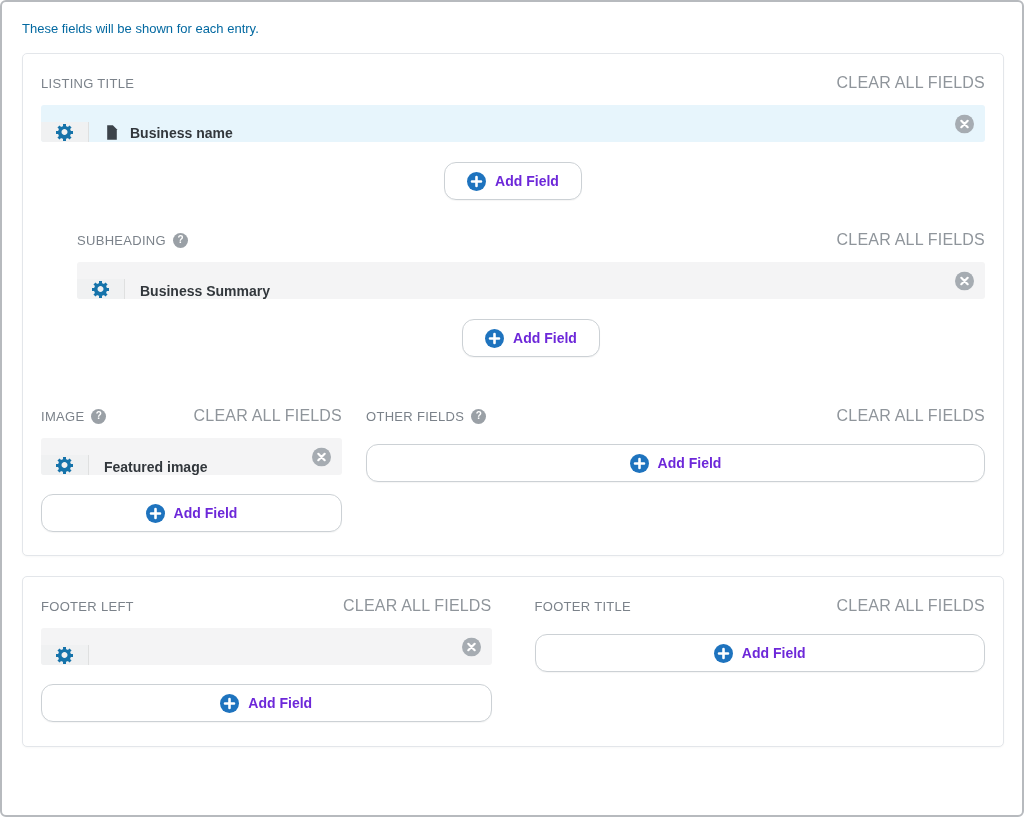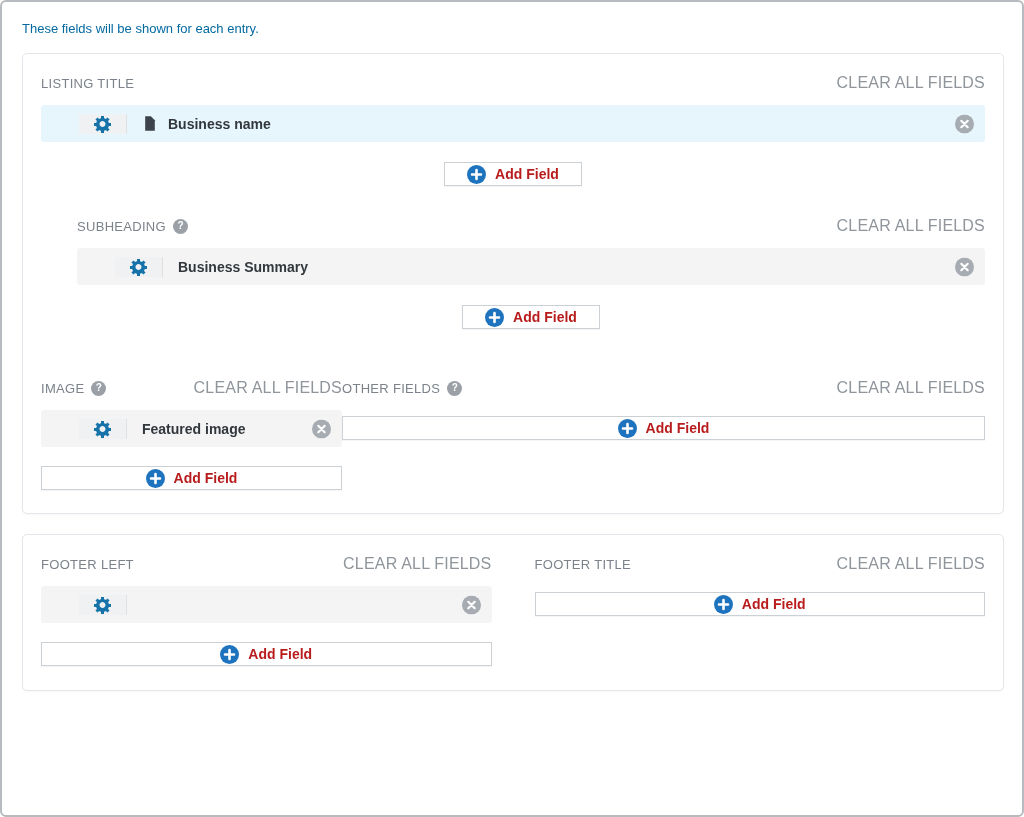--- a/index.html
+++ b/index.html
@@ -42,24 +42,23 @@
   }
   .help-badge {
     width: 15px; height: 15px; border-radius: 50%;
     background: #9aa0a6; color: #fff;
     display: inline-flex; align-items: center; justify-content: center;
     font-size: 10px; font-weight: 700; cursor: pointer; line-height: 1;
   }
 
   .field-row {
     position: relative;
-    display: flex; align-items: center;
+    display: flex; align-items: flex-end;
     height: 37px; border-radius: 3px; overflow: hidden;
     cursor: move;
-    padding-left: 38px;
   }
   .field-row.gray { background: #f4f4f5; }
   .field-row.highlight { background: #e7f5fc; }
   .gear-cell {
     width: 47px; flex: 0 0 47px;
     display: flex; align-items: center; justify-content: center;
     background: #f0f1f2;
     border-right: 1px solid rgba(0,0,0,0.07);
     cursor: pointer;
   }
@@ -70,31 +69,31 @@
   .field-name { font-size: 14px; font-weight: 600; color: #32373c; white-space: nowrap; }
   .dismiss-btn {
     position: absolute; right: 11px; top: 50%; transform: translateY(-50%);
     width: 19px; height: 19px; border: none; padding: 0; background: transparent;
     cursor: pointer; display: flex;
   }
 
   .add-row { margin-top: 20px; display: flex; justify-content: center; }
   .add-btn {
     display: inline-flex; align-items: center; justify-content: center; gap: 9px;
-    height: 24px; padding: 0 22px;
-    background: #fff; border: 1px solid #ccd1d5; border-radius: 0;
-    color: #b91c1c; font-size: 14px; font-weight: 600;
+    height: 38px; padding: 0 22px;
+    background: #fff; border: 1px solid #ccd1d5; border-radius: 12px;
+    color: #6d28d9; font-size: 14px; font-weight: 600;
     font-family: inherit; cursor: pointer;
     box-shadow: 0 1px 1px rgba(0,0,0,0.04);
   }
   .add-btn.full { width: 100%; }
 
   .section + .section { margin-top: 31px; margin-left: 36px; }
   .grid-2 { display: grid; margin-top: 50px; }
-  .grid-image-other { grid-template-columns: 301px 1fr; }
+  .grid-image-other { grid-template-columns: 301px 1fr; column-gap: 24px; }
   .grid-footer { grid-template-columns: 1fr 1fr; column-gap: 43px; margin-top: 0; }
   .col .add-row { margin-top: 19px; }
 
   svg { display: block; }
 </style>
 </head>
 <body>
 
 <svg width="0" height="0" style="position:absolute">
   <defs>

